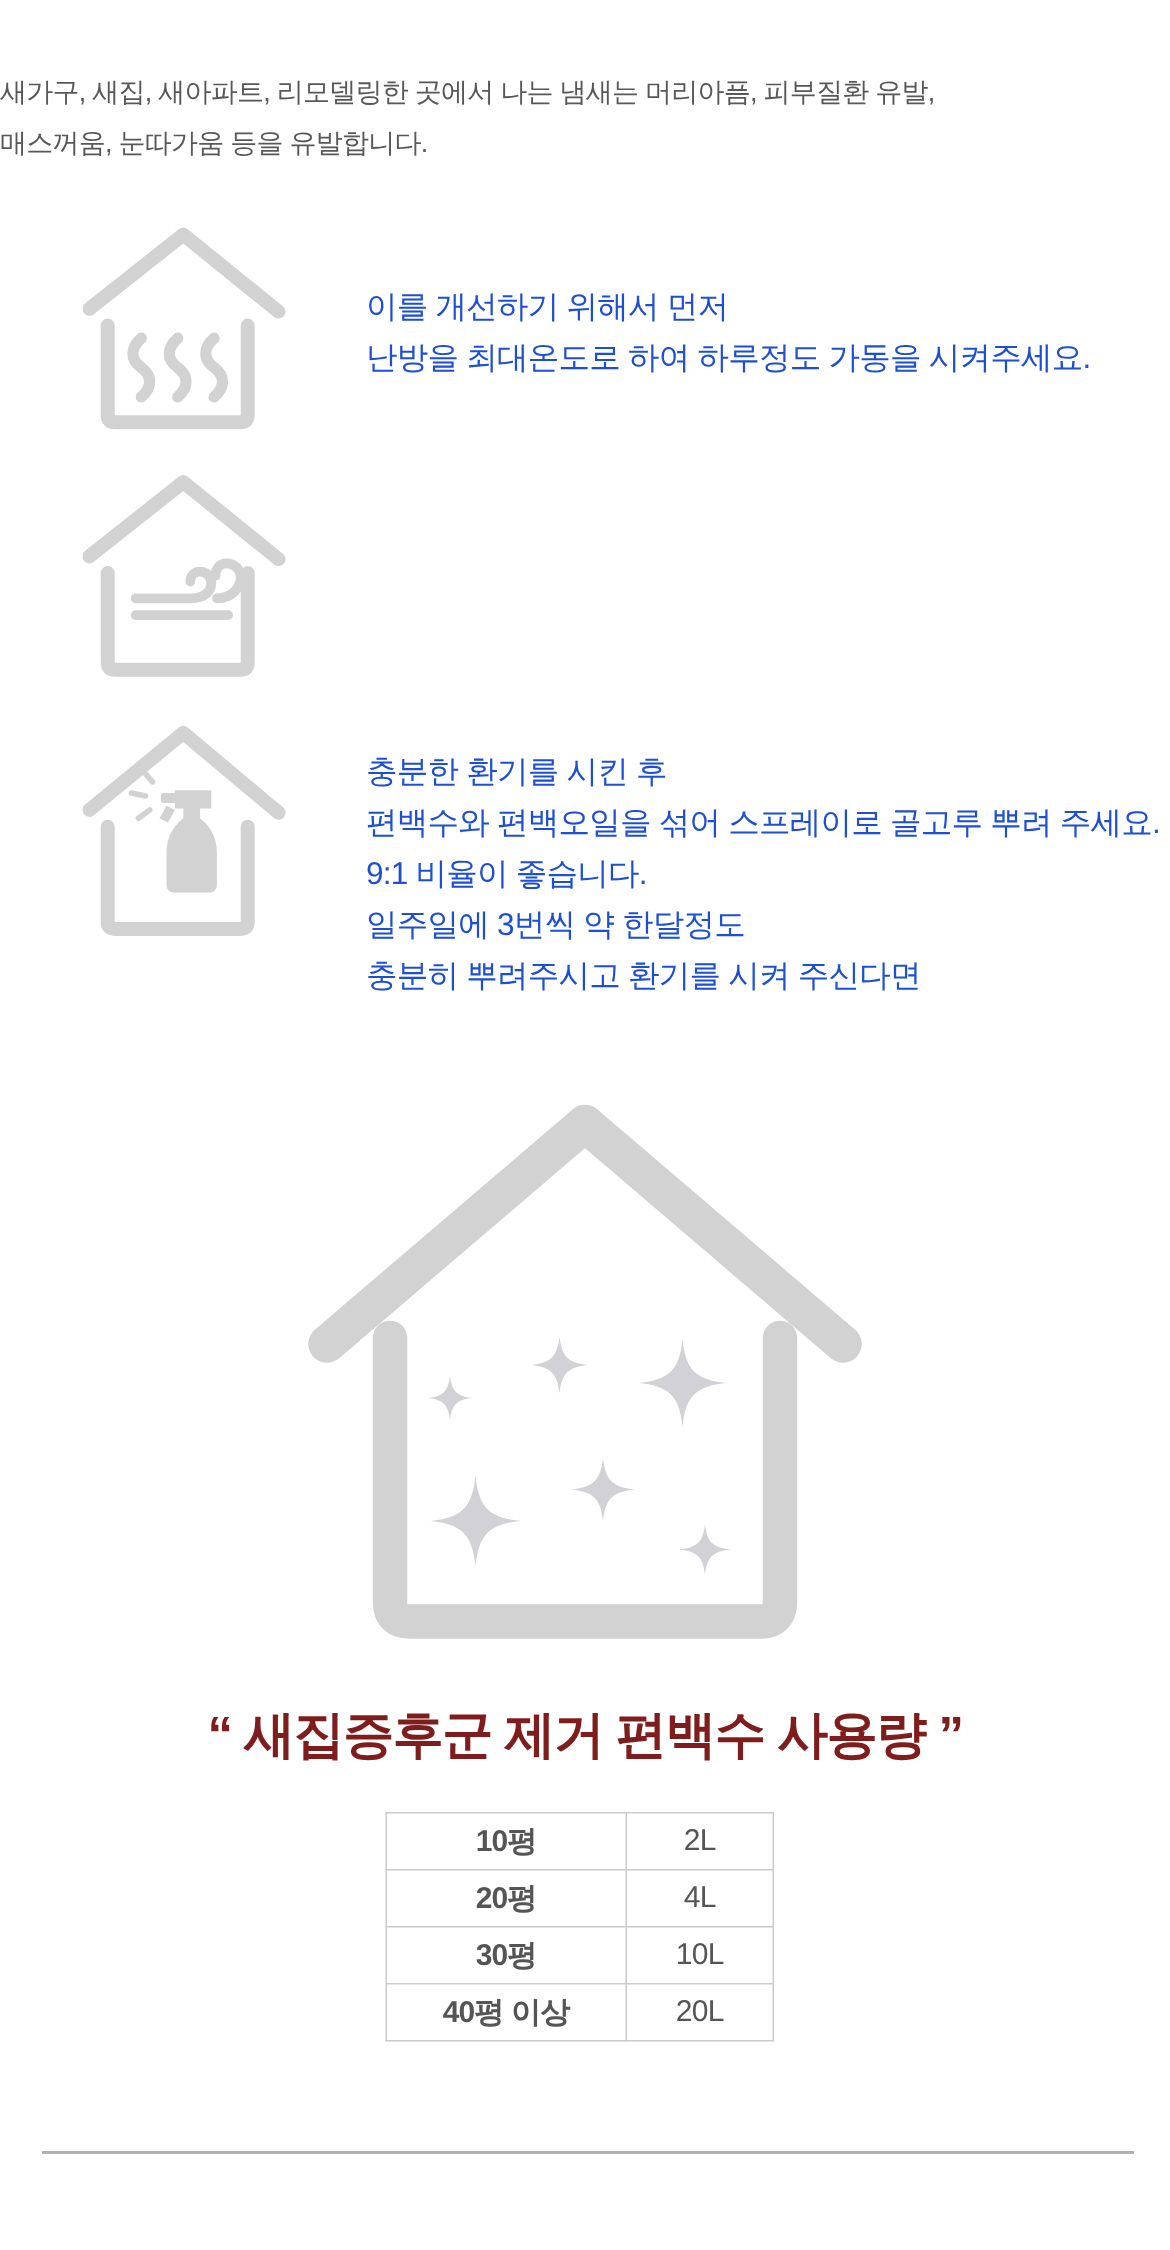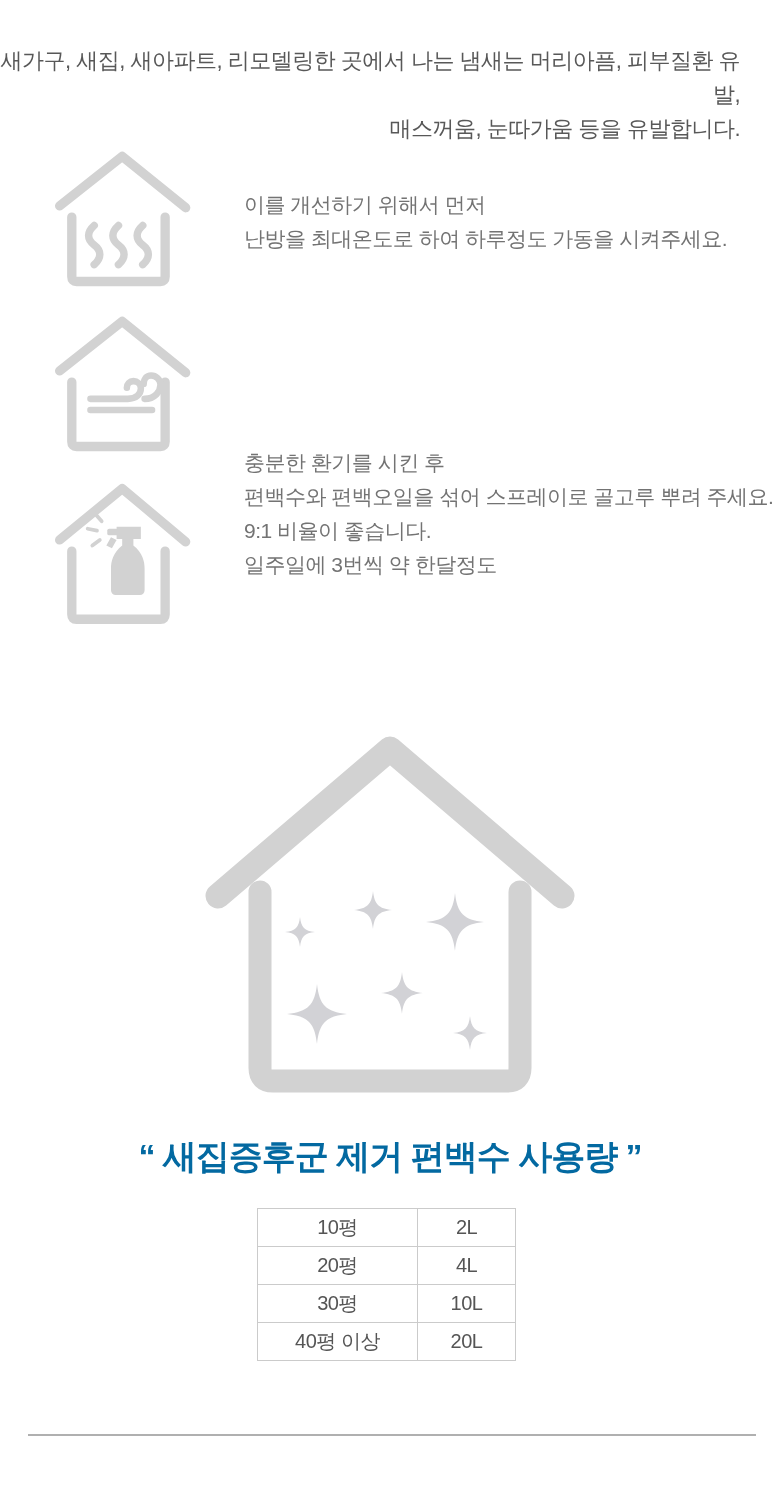--- a/index.html
+++ b/index.html
@@ -1,42 +1,42 @@
 <!DOCTYPE html>
 <html><head>
 <meta charset="utf-8">
 <style>
   html,body{margin:0;padding:0;background:#ffffff;}
   body{font-family:"Liberation Sans","DejaVu Sans",sans-serif;}
   .page{position:relative;width:780px;height:1500px;background:#ffffff;overflow:hidden;margin:0 auto;}
 
-  .intro{position:absolute;top:44px;left:0;width:740px;text-align:right;
-         font-size:22px;line-height:34px;color:#585858;letter-spacing:-0.5px;}
+  .intro{position:absolute;top:44px;left:0;width:740px;text-align:left;
+         font-size:18px;line-height:34px;color:#585858;letter-spacing:-0.5px;}
 
   .step-icon{position:absolute;left:55px;}
   .step-icon.s1{top:148px;}
   .step-icon.s2{top:313px;}
   .step-icon.s3{top:478px;}
 
-  .step-text{position:absolute;left:244px;color:#737373;font-size:21px;
+  .step-text{position:absolute;left:244px;color:#1d4ed8;font-size:21px;
              line-height:34px;letter-spacing:-0.5px;white-space:nowrap;}
   .step-text.t1{top:188px;}
   .step-text.t2{top:362px;}
-  .step-text.t3{top:446px;}
+  .step-text.t3{top:498px;}
   .step-line{display:block;}
 
   .hero{position:absolute;left:205px;top:726px;}
 
   .usage-title{position:absolute;top:1134px;left:0;width:780px;text-align:center;
-               font-size:34px;font-weight:700;color:#0369a1;letter-spacing:-1px;}
+               font-size:34px;font-weight:700;color:#7f1d1d;letter-spacing:-1px;}
 
   .usage-table{position:absolute;left:257px;top:1208px;border-collapse:collapse;}
   .usage-table td{border:1px solid #cbcbcb;text-align:center;vertical-align:middle;
                   font-size:20px;color:#555555;letter-spacing:-0.5px;height:37px;padding:0;}
-  .usage-table td.area{width:159px;}
+  .usage-table td.area{width:159px;font-weight:bold;}
   .usage-table td.amount{width:97px;}
 
   .bottom-divider{position:absolute;left:28px;top:1434px;width:728px;height:2px;background:#b0b0b0;}
 
   .icon-stroke{fill:none;stroke:#d2d2d2;stroke-linecap:round;stroke-linejoin:round;}
   .icon-fill{fill:#d2d2d2;stroke:none;}
 </style>
 </head>
 <body>
 
@@ -83,20 +83,21 @@
         <path class="icon-stroke" stroke-width="4" d="M45,56 L35,54"></path>
         <path class="icon-stroke" stroke-width="4" d="M48,66 L40,72"></path>
       </g>
     </svg>
   </div>
   <div class="step-text t3">
     <span class="step-line">충분한 환기를 시킨 후</span>
     <span class="step-line">편백수와 편백오일을 섞어 스프레이로 골고루 뿌려 주세요.</span>
     <span class="step-line">9:1 비율이 좋습니다.</span>
     <span class="step-line">일주일에 3번씩 약 한달정도</span>
+    <span class="step-line">충분히 뿌려주시고 환기를 시켜 주신다면</span>
   </div>
 
   <div class="hero">
     <svg width="370" height="390" viewBox="0 0 370 390">
       <defs>
         <path id="sparkle" d="M0,-20 C1.5,-6 6,-1.5 20,0 C6,1.5 1.5,6 0,20 C-1.5,6 -6,1.5 -20,0 C-6,-1.5 -1.5,-6 0,-20 Z"></path>
       </defs>
       <path class="icon-stroke" stroke-width="25" d="M13,170 L185,23 L357,170"></path>
       <path class="icon-stroke" stroke-width="23" d="M55,166 L55,342 Q55,355 68,355 L302,355 Q315,355 315,342 L315,166"></path>
       <g fill="#d2d2d6">

